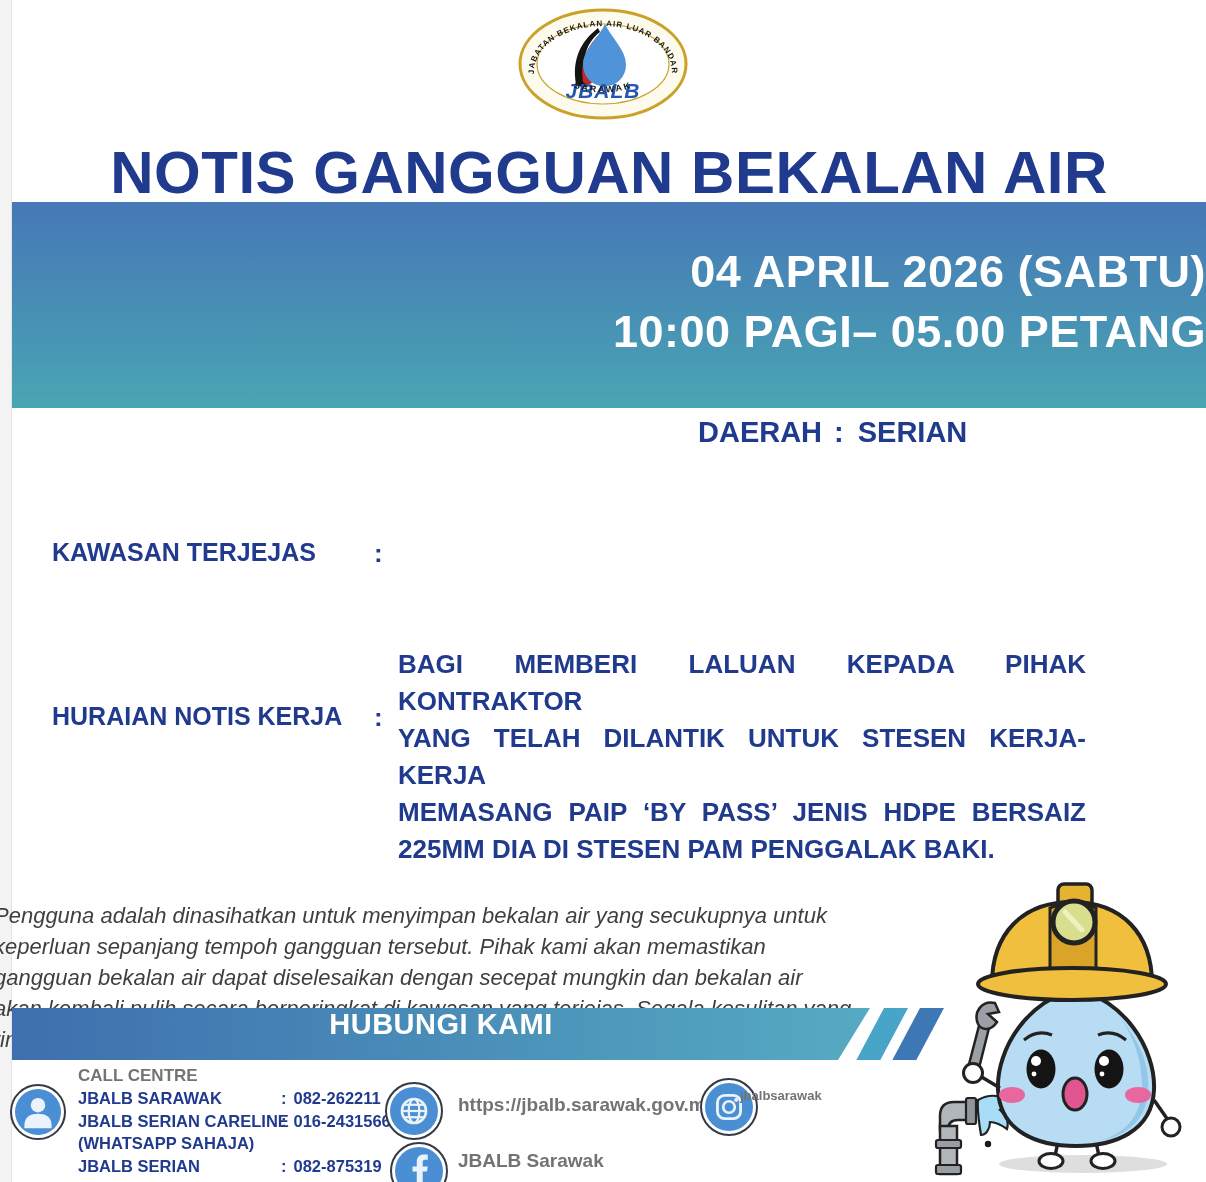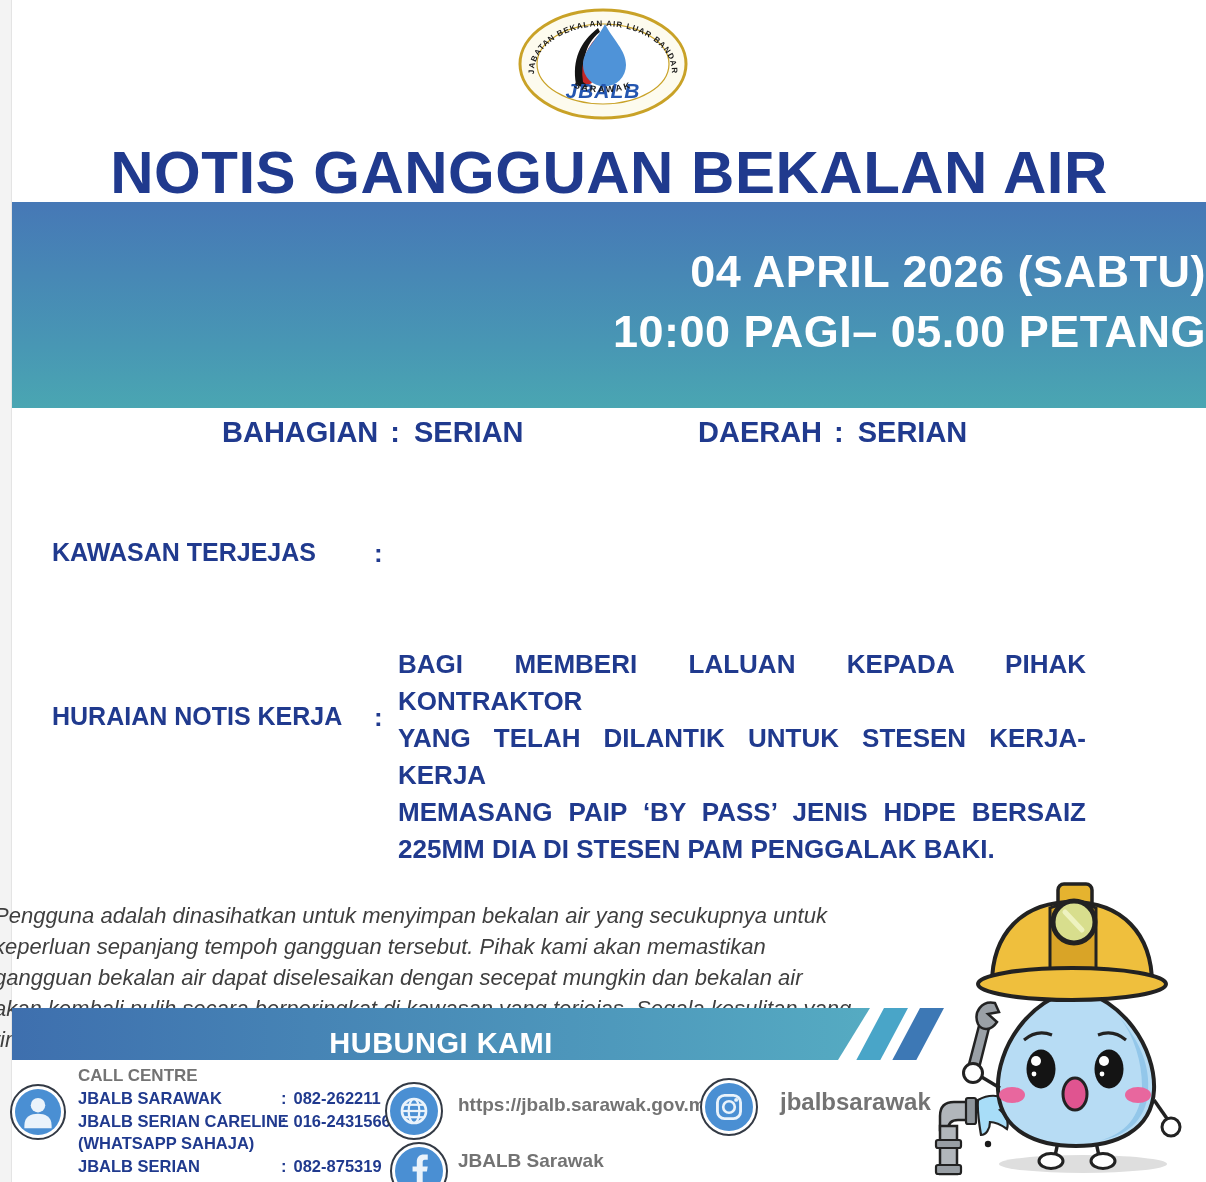--- a/index.html
+++ b/index.html
@@ -30,38 +30,38 @@
   .vline{text-align:justify;text-align-last:justify;line-height:41px;}
   .vline.last{text-align-last:left;}
   .huraian-value .vline{line-height:37px;}
   
   .advisory{position:absolute;left:-6px;top:900px;width:860px;margin:0;
         font-style:italic;font-size:22px;line-height:31px;color:#3f3f3f;}
   
   .hubungi{position:absolute;left:12px;top:1008px;width:858px;height:52px;
         background:linear-gradient(90deg,#3e6fae 0%,#55abc2 100%);
         clip-path:polygon(0 0,100% 0,calc(100% - 32px) 100%,0 100%);
-        display:flex;align-items:flex-end;justify-content:center;}
+        display:flex;align-items:flex-start;justify-content:center;}
   .hubungi span{color:#fff;font-weight:700;font-size:29px;letter-spacing:.5px;}
   .stripe{position:absolute;top:1008px;height:52px;width:24px;transform:skewX(-28deg);transform-origin:0 0;}
   .stripe1{left:884px;background:#49a5c8;}
   .stripe2{left:920px;background:#3d78b5;}
   
   .icon-circle{position:absolute;border:2px solid #333a45;border-radius:50%;background:#fff;
         display:flex;align-items:center;justify-content:center;box-sizing:border-box;}
   .icon-inner{border-radius:50%;background:#4a8fd3;display:flex;align-items:center;justify-content:center;}
   .contact-text{position:absolute;color:#737373;font-weight:700;}
   .cc-head{left:78px;top:1066px;font-size:17px;}
   .phone-lines{position:absolute;left:78px;top:1087px;width:320px;}
   .cline{display:grid;grid-template-columns:203px 1fr;font-size:16.5px;font-weight:700;
         color:#203a8e;line-height:22.5px;white-space:nowrap;}
   .cline .sep{margin-right:7px;}
   .web-text{left:458px;top:1094px;font-size:19px;}
   .fb-text{left:458px;top:1150px;font-size:19px;}
-  .ig-text{left:780px;top:1088px;font-size:24px;text-align:center;}
+  .ig-text{left:740px;top:1088px;font-size:13px;text-align:center;}
   .mascot{position:absolute;left:900px;top:872px;width:306px;height:310px;}
 </style>
 </head>
 <body>
 
 <div class="page">
   <div class="left-strip"></div>
 
   <svg class="logo" viewBox="0 0 170 112">
     <defs>
@@ -86,23 +86,20 @@
   </svg>
 
   <div class="title">NOTIS GANGGUAN BEKALAN AIR BERJADUAL</div>
 
   <div class="date-banner">
     <div class="line">04 APRIL 2026 (SABTU)</div>
     <div class="line">10:00 PAGI– 05.00 PETANG</div>
   </div>
 
   <div class="region-row">
-    <div class="region-item bahagian">
-      <span>BAHAGIAN</span><span class="colon">:</span><span>SERIAN</span>
-    </div>
     <div class="region-item daerah">
       <span>DAERAH</span><span class="colon">:</span><span>SERIAN</span>
     </div>
   </div>
 
   <div class="detail-label" style="top:538px;">KAWASAN TERJEJAS</div>
   <div class="detail-colon" style="top:538px;">:</div>
 
   <div class="detail-label" style="top:702px;">HURAIAN NOTIS KERJA</div>
   <div class="detail-colon" style="top:702px;">:</div>

